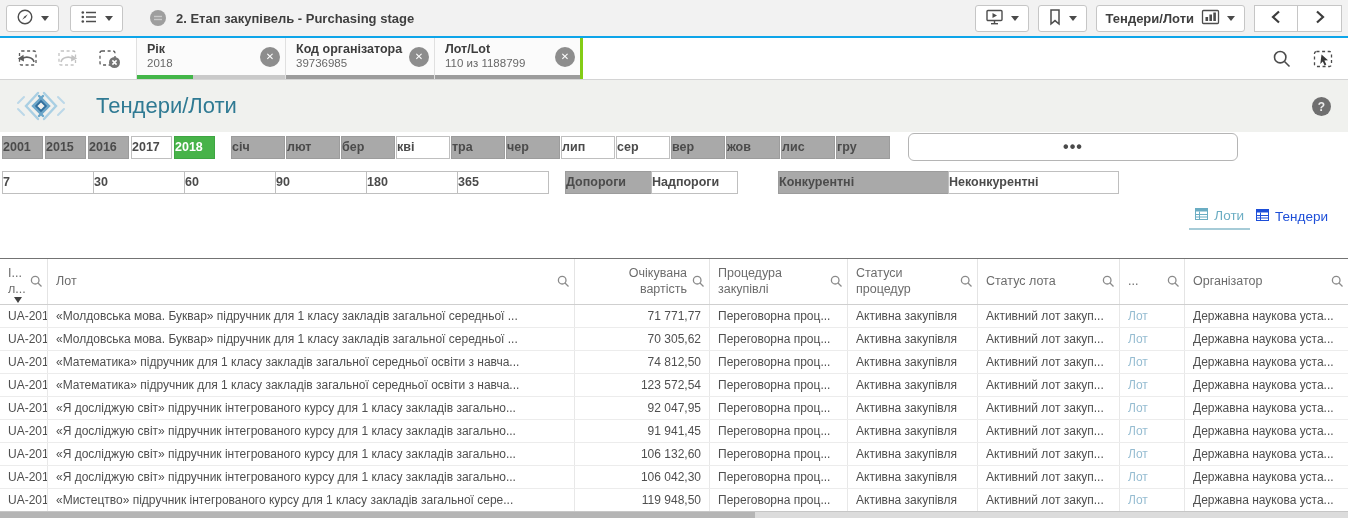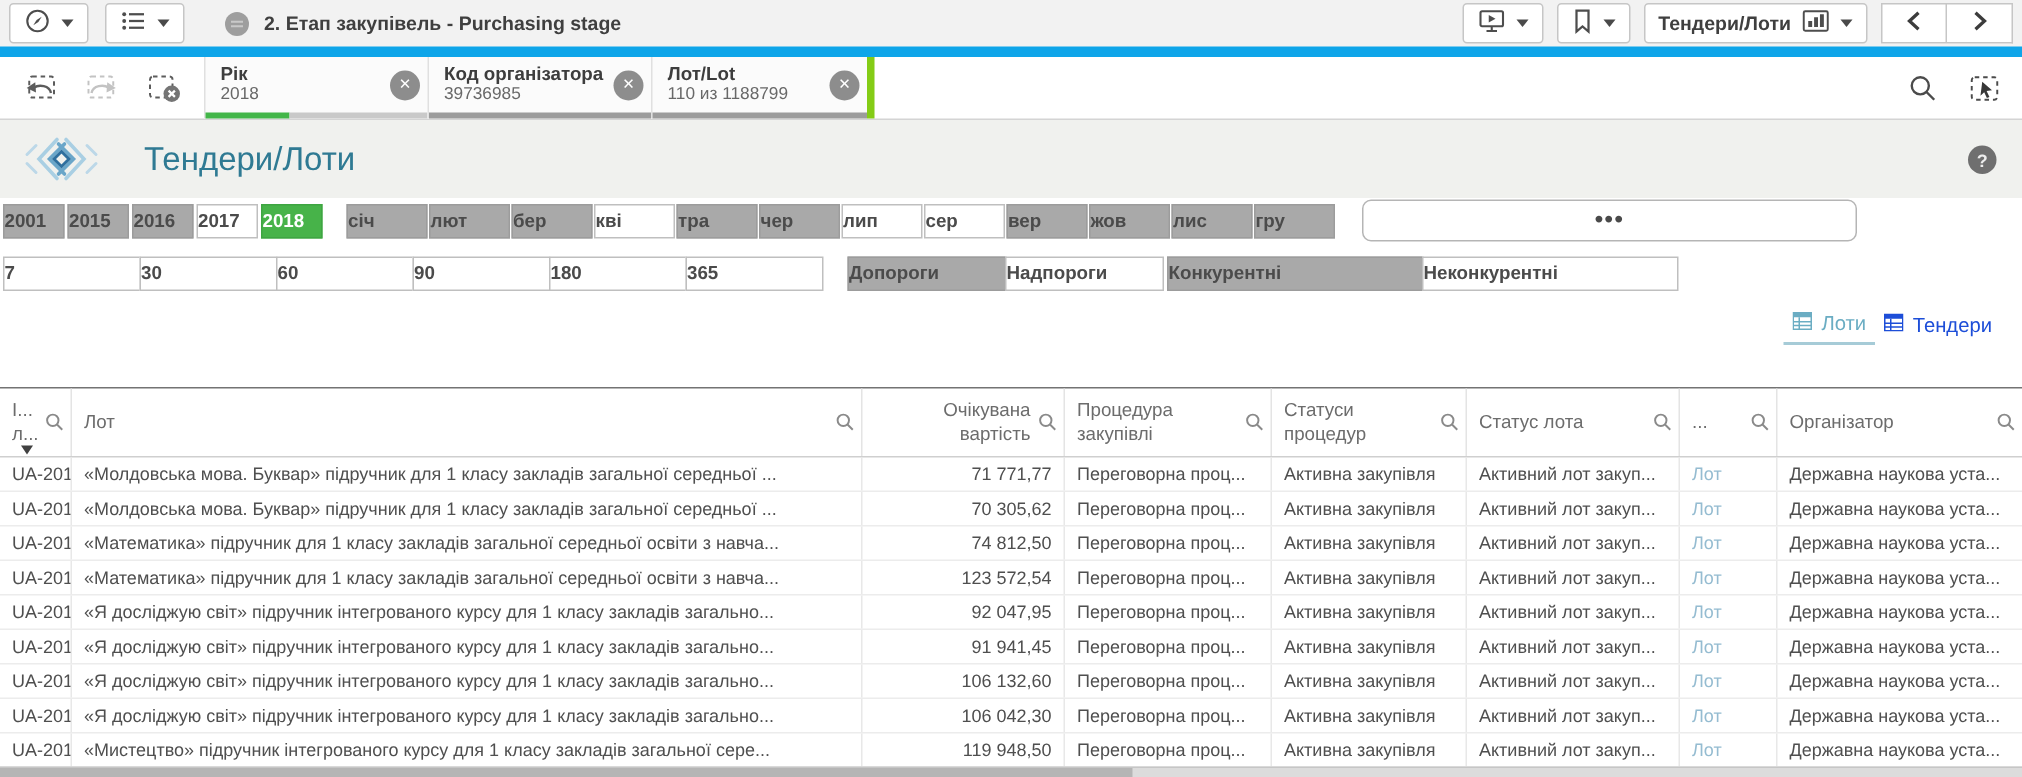--- a/index.html
+++ b/index.html
@@ -2,21 +2,21 @@
 <html><head>
 <meta charset="utf-8">
 <style>
   *{box-sizing:border-box;margin:0;padding:0}
   html,body{background:#fff}
   body{font-family:"Liberation Sans","DejaVu Sans",sans-serif}
   .frame{position:relative;width:1348px;height:518px;background:#fff;overflow:hidden}
 
   
   .topbar{position:absolute;top:0;left:0;right:0;height:38px;background:#f2f2f2;
-          border-bottom:7px solid #0ea5e9;display:flex;align-items:center;padding:0 6px}
+          border-bottom:2px solid #0ea5e9;display:flex;align-items:center;padding:0 6px}
   .tbbtn{height:27px;background:#fff;border:1px solid #c6c6c6;border-radius:3px;
          display:inline-flex;align-items:center;gap:7px;padding:0 9px;cursor:pointer}
   .caret{width:0;height:0;border-left:4px solid transparent;border-right:4px solid transparent;
          border-top:5px solid #4a4a4a}
   .app-title{font-size:13px;font-weight:bold;color:#3f3f3f;margin-left:9px;white-space:nowrap}
   .tb-right{margin-left:auto;display:flex;align-items:center;gap:9px}
   .sheet-btn-label{font-size:13px;font-weight:bold;color:#3f3f3f;white-space:nowrap}
   .navpair{display:flex}
   .navbtn{width:44px;height:27px;background:#fff;border:1px solid #c6c6c6;display:flex;
           align-items:center;justify-content:center;cursor:pointer}
@@ -24,21 +24,21 @@
 
   
   .selbar{position:absolute;top:38px;left:0;right:0;height:42px;background:#fff;
           border-bottom:1px solid #d4d4d4;display:flex;align-items:stretch}
   .sel-icons{display:flex;align-items:center;gap:17px;padding:0 15px}
   .selicon{cursor:pointer;display:inline-flex}
   .selicon.disabled{cursor:default}
   .chips{display:flex}
   .chip{position:relative;width:149px;background:#fbfbfb;border-left:1px solid #e0e0e0;
         padding:4px 28px 0 10px;cursor:pointer}
-  .chip:last-child{border-right:5px solid #84cc16}
+  .chip:last-child{border-right:3px solid #84cc16}
   .chip-field{font-size:12.5px;font-weight:bold;color:#3d3d3d;white-space:nowrap;overflow:hidden}
   .chip-value{font-size:11.5px;color:#686868;margin-top:1px;white-space:nowrap;overflow:hidden}
   .chip-x{position:absolute;right:5px;top:9px;width:20px;height:20px;border-radius:50%;
           background:#8d8d8d;color:#fff;font-size:10px;line-height:20px;text-align:center;
           border:none;cursor:pointer;font-family:inherit}
   .chip-bar{position:absolute;left:0;right:0;bottom:0;height:4px;display:flex}
   .bar-green{background:#43b649}
   .bar-rest{flex:1;background:#c9c9c9}
   .bar-grey{width:100%;background:#9c9c9c}
   .sel-right{margin-left:auto;display:flex;align-items:center;gap:20px;padding-right:14px}
@@ -60,21 +60,21 @@
   #years .fbtn{width:41px}
   #months{position:absolute;left:231px;top:136px;display:flex;gap:1px}
   #months .fbtn{width:54px}
   #morebox{position:absolute;left:908px;top:133px;width:330px;height:28px;background:#fff;
            border:1px solid #b5b5b5;border-radius:6px;text-align:center;line-height:26px;
            font-weight:bold;color:#4a4a4a;letter-spacing:1px;cursor:pointer}
   #days{position:absolute;left:2px;top:171px;display:flex}
   #days .fbtn{width:92px;margin-left:-1px}
   #days .fbtn:first-child{margin-left:0}
   #thresholds{position:absolute;left:565px;top:171px;display:flex}
-  #thresholds .fbtn{width:106px;margin-left:-1px}
+  #thresholds .fbtn{width:87px;margin-left:-1px}
   #thresholds .fbtn:first-child{margin-left:0}
   #competitive{position:absolute;left:778px;top:171px;display:flex}
   #competitive .fbtn{width:171px;margin-left:-1px}
   #competitive .fbtn:first-child{margin-left:0}
 
   
   .tabs{position:absolute;top:206px;right:14px;display:flex;}
   .tab{display:flex;align-items:center;gap:6px;font-size:13.5px;padding:2px 6px 5px;cursor:pointer}
   .tab.active{color:#6badc3;border-bottom:2px solid #a6cbd7}
   .tab.inactive{color:#1d4ed8}

